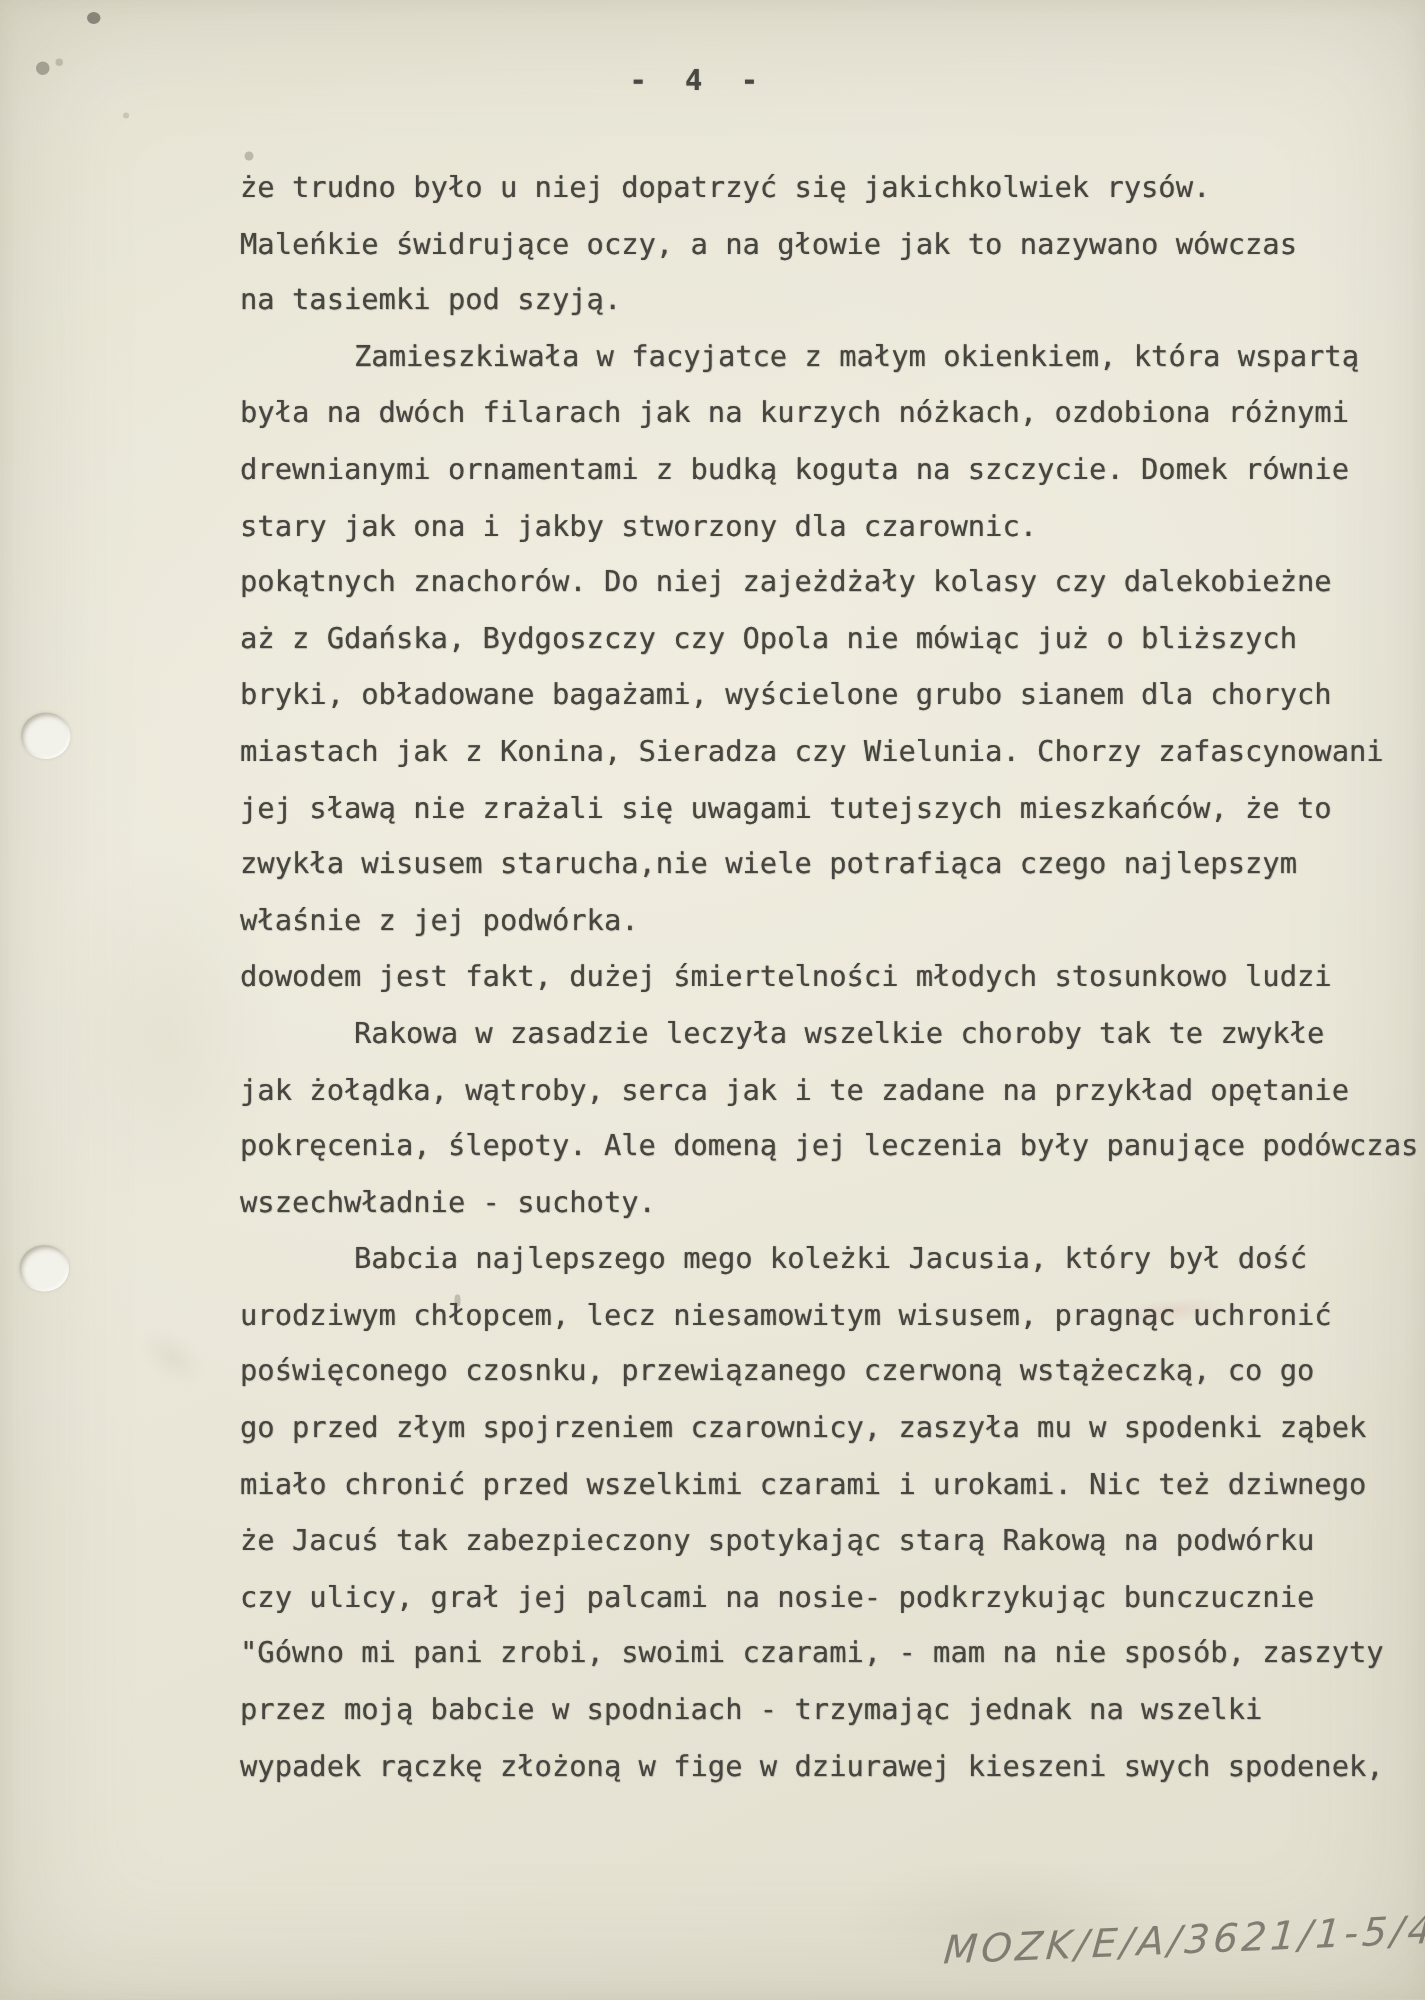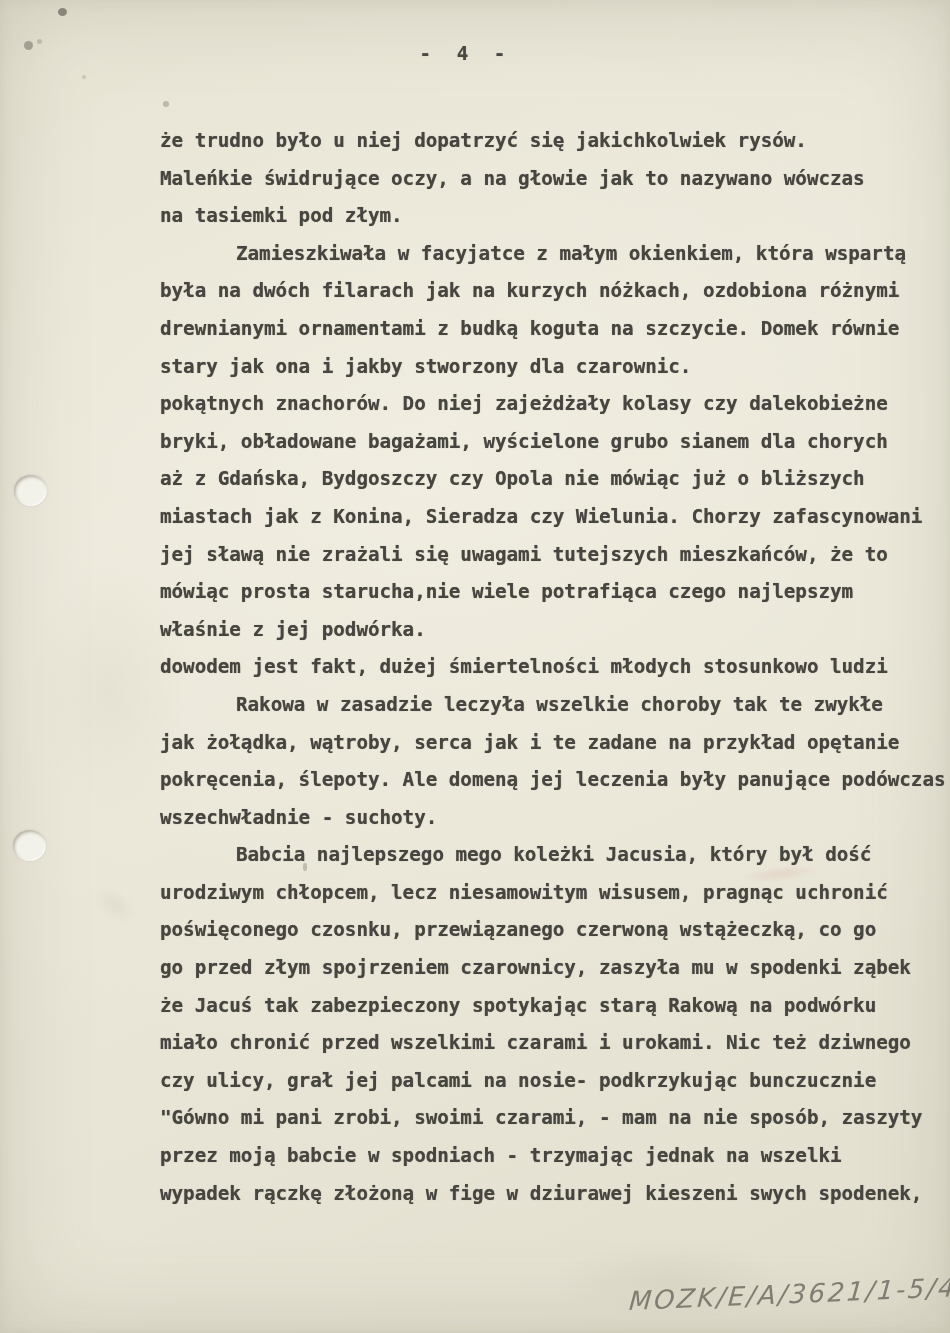--- a/index.html
+++ b/index.html
@@ -21,23 +21,22 @@
       linear-gradient(156deg, #e5e2d2 0%, #eae7d9 35%, #e8e5d6 65%, #e2dfcf 100%);
     box-shadow: inset 0 0 90px rgba(122,115,92,0.22), inset 0 0 14px rgba(122,115,92,0.10);
     font-family: "DejaVu Sans Mono", "Liberation Mono", monospace;
     color: #47453f;
   }
 
   
   .text-block {
     position: absolute;
     left: 160px;
-    top: 122px;
+    top: 106px;
     width: 788px;
-    font-weight: bold;
   }
   .line {
     white-space: pre;
     font-size: 19.2px;
     line-height: 37.6px;
     height: 37.6px;
     letter-spacing: 0;
     color: #47453f;
     text-shadow: 0 0 0.8px rgba(71,69,63,0.55), 0.4px 0.4px 0 rgba(71,69,63,0.18);
   }
@@ -134,55 +133,55 @@
   <div class="stain st3"></div>
   <div class="stain st4"></div>
 
   <div class="page-number">- 4 -</div>
 
   <div class="text-block">
 
     <div class="para">
       <div class="line">że trudno było u niej dopatrzyć się jakichkolwiek rysów.</div>
       <div class="line">Maleńkie świdrujące oczy, a na głowie jak to nazywano wówczas</div>
-      <div class="line">na tasiemki pod złym.</div>
+      <div class="line">na tasiemki pod szyją.</div>
     </div>
 
     <div class="para">
       <div class="line indent">Zamieszkiwała w facyjatce z małym okienkiem, która wspartą</div>
       <div class="line">była na dwóch filarach jak na kurzych nóżkach, ozdobiona różnymi</div>
       <div class="line">drewnianymi ornamentami z budką koguta na szczycie. Domek równie</div>
       <div class="line">stary jak ona i jakby stworzony dla czarownic.</div>
     </div>
 
     <div class="para">
       <div class="line">pokątnych znachorów. Do niej zajeżdżały kolasy czy dalekobieżne</div>
+      <div class="line">aż z Gdańska, Bydgoszczy czy Opola nie mówiąc już o bliższych</div>
       <div class="line">bryki, obładowane bagażami, wyścielone grubo sianem dla chorych</div>
-      <div class="line">aż z Gdańska, Bydgoszczy czy Opola nie mówiąc już o bliższych</div>
       <div class="line">miastach jak z Konina, Sieradza czy Wielunia. Chorzy zafascynowani</div>
       <div class="line">jej sławą nie zrażali się uwagami tutejszych mieszkańców, że to</div>
-      <div class="line">mówiąc prosta starucha,nie wiele potrafiąca czego najlepszym</div>
+      <div class="line">zwykła wisusem starucha,nie wiele potrafiąca czego najlepszym</div>
       <div class="line">właśnie z jej podwórka.</div>
       <div class="line">dowodem jest fakt, dużej śmiertelności młodych stosunkowo ludzi</div>
     </div>
 
     <div class="para">
       <div class="line indent">Rakowa w zasadzie leczyła wszelkie choroby tak te zwykłe</div>
       <div class="line">jak żołądka, wątroby, serca jak i te zadane na przykład opętanie</div>
       <div class="line">pokręcenia, ślepoty. Ale domeną jej leczenia były panujące podówczas</div>
       <div class="line">wszechwładnie - suchoty.</div>
     </div>
 
     <div class="para">
       <div class="line indent">Babcia najlepszego mego koleżki Jacusia, który był dość</div>
       <div class="line">urodziwym chłopcem, lecz niesamowitym wisusem, pragnąc uchronić</div>
       <div class="line">poświęconego czosnku, przewiązanego czerwoną wstążeczką, co go</div>
       <div class="line">go przed złym spojrzeniem czarownicy, zaszyła mu w spodenki ząbek</div>
+      <div class="line">miało chronić przed wszelkimi czarami i urokami. Nic też dziwnego</div>
       <div class="line">że Jacuś tak zabezpieczony spotykając starą Rakową na podwórku</div>
-      <div class="line">miało chronić przed wszelkimi czarami i urokami. Nic też dziwnego</div>
       <div class="line">czy ulicy, grał jej palcami na nosie- podkrzykując bunczucznie</div>
       <div class="line">"Gówno mi pani zrobi, swoimi czarami, - mam na nie sposób, zaszyty</div>
       <div class="line">przez moją babcie w spodniach - trzymając jednak na wszelki</div>
       <div class="line">wypadek rączkę złożoną w fige w dziurawej kieszeni swych spodenek,</div>
     </div>
 
   </div>
 
   <div class="annotation">MOZK/E/A/3621/1-5/4</div>
 

